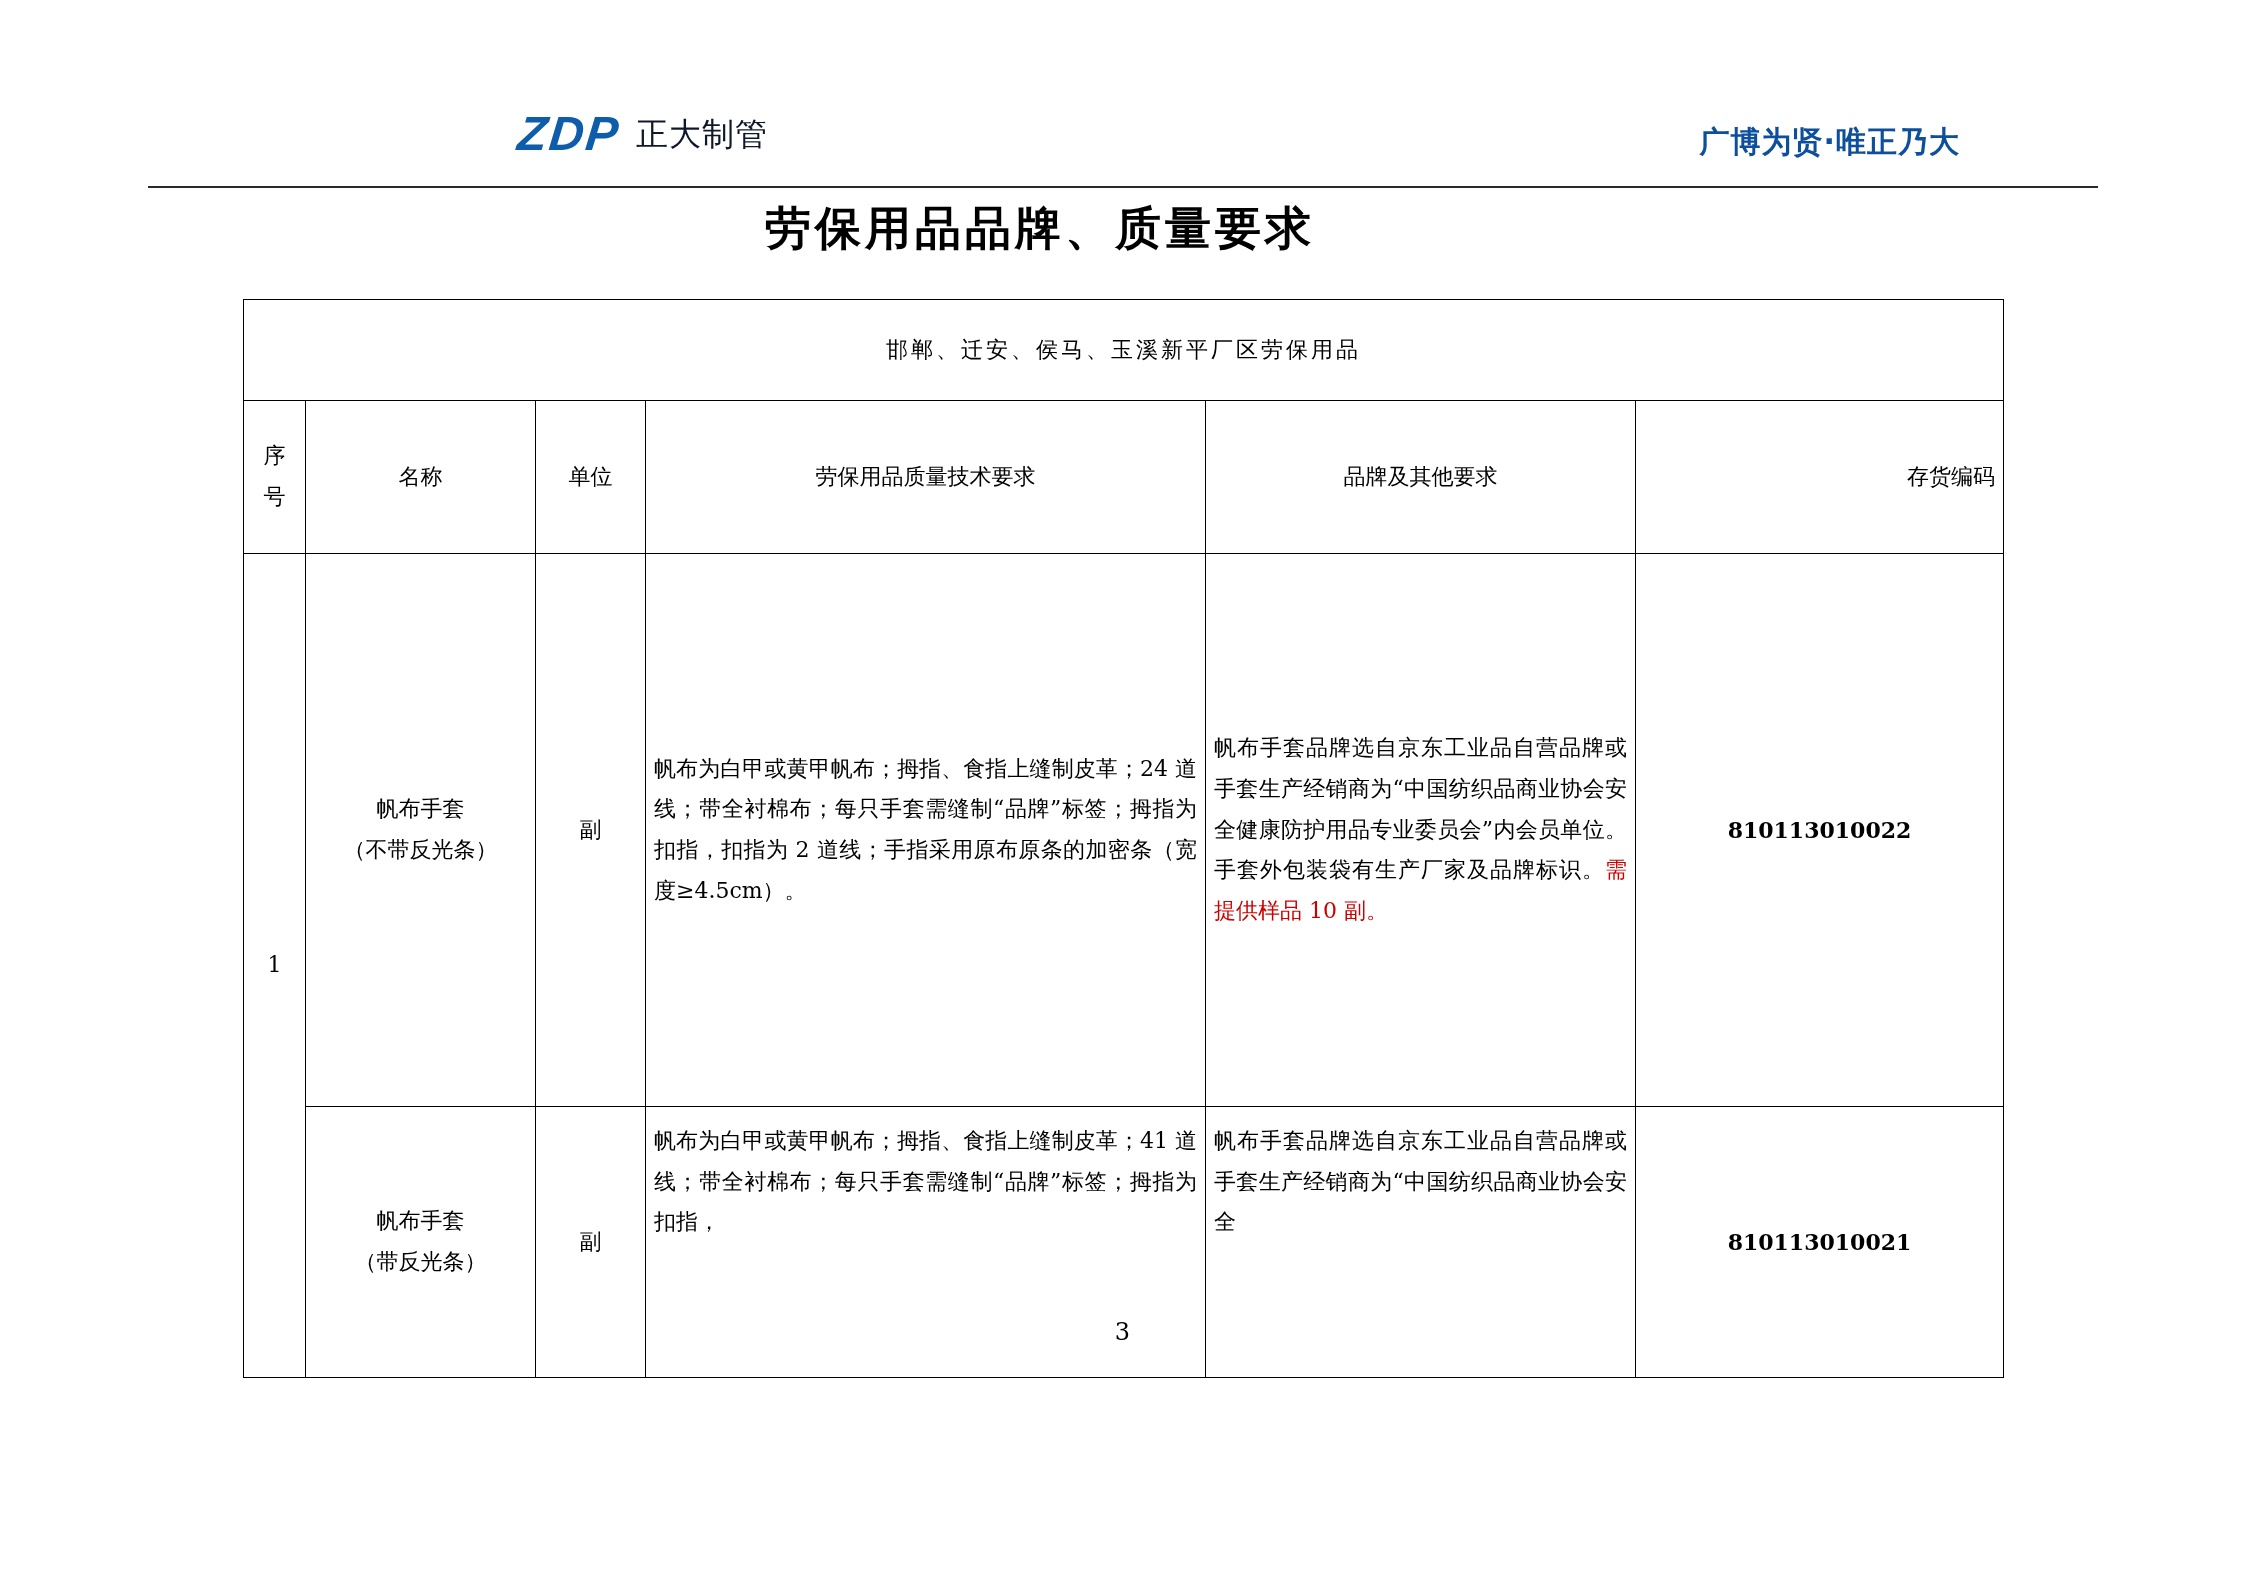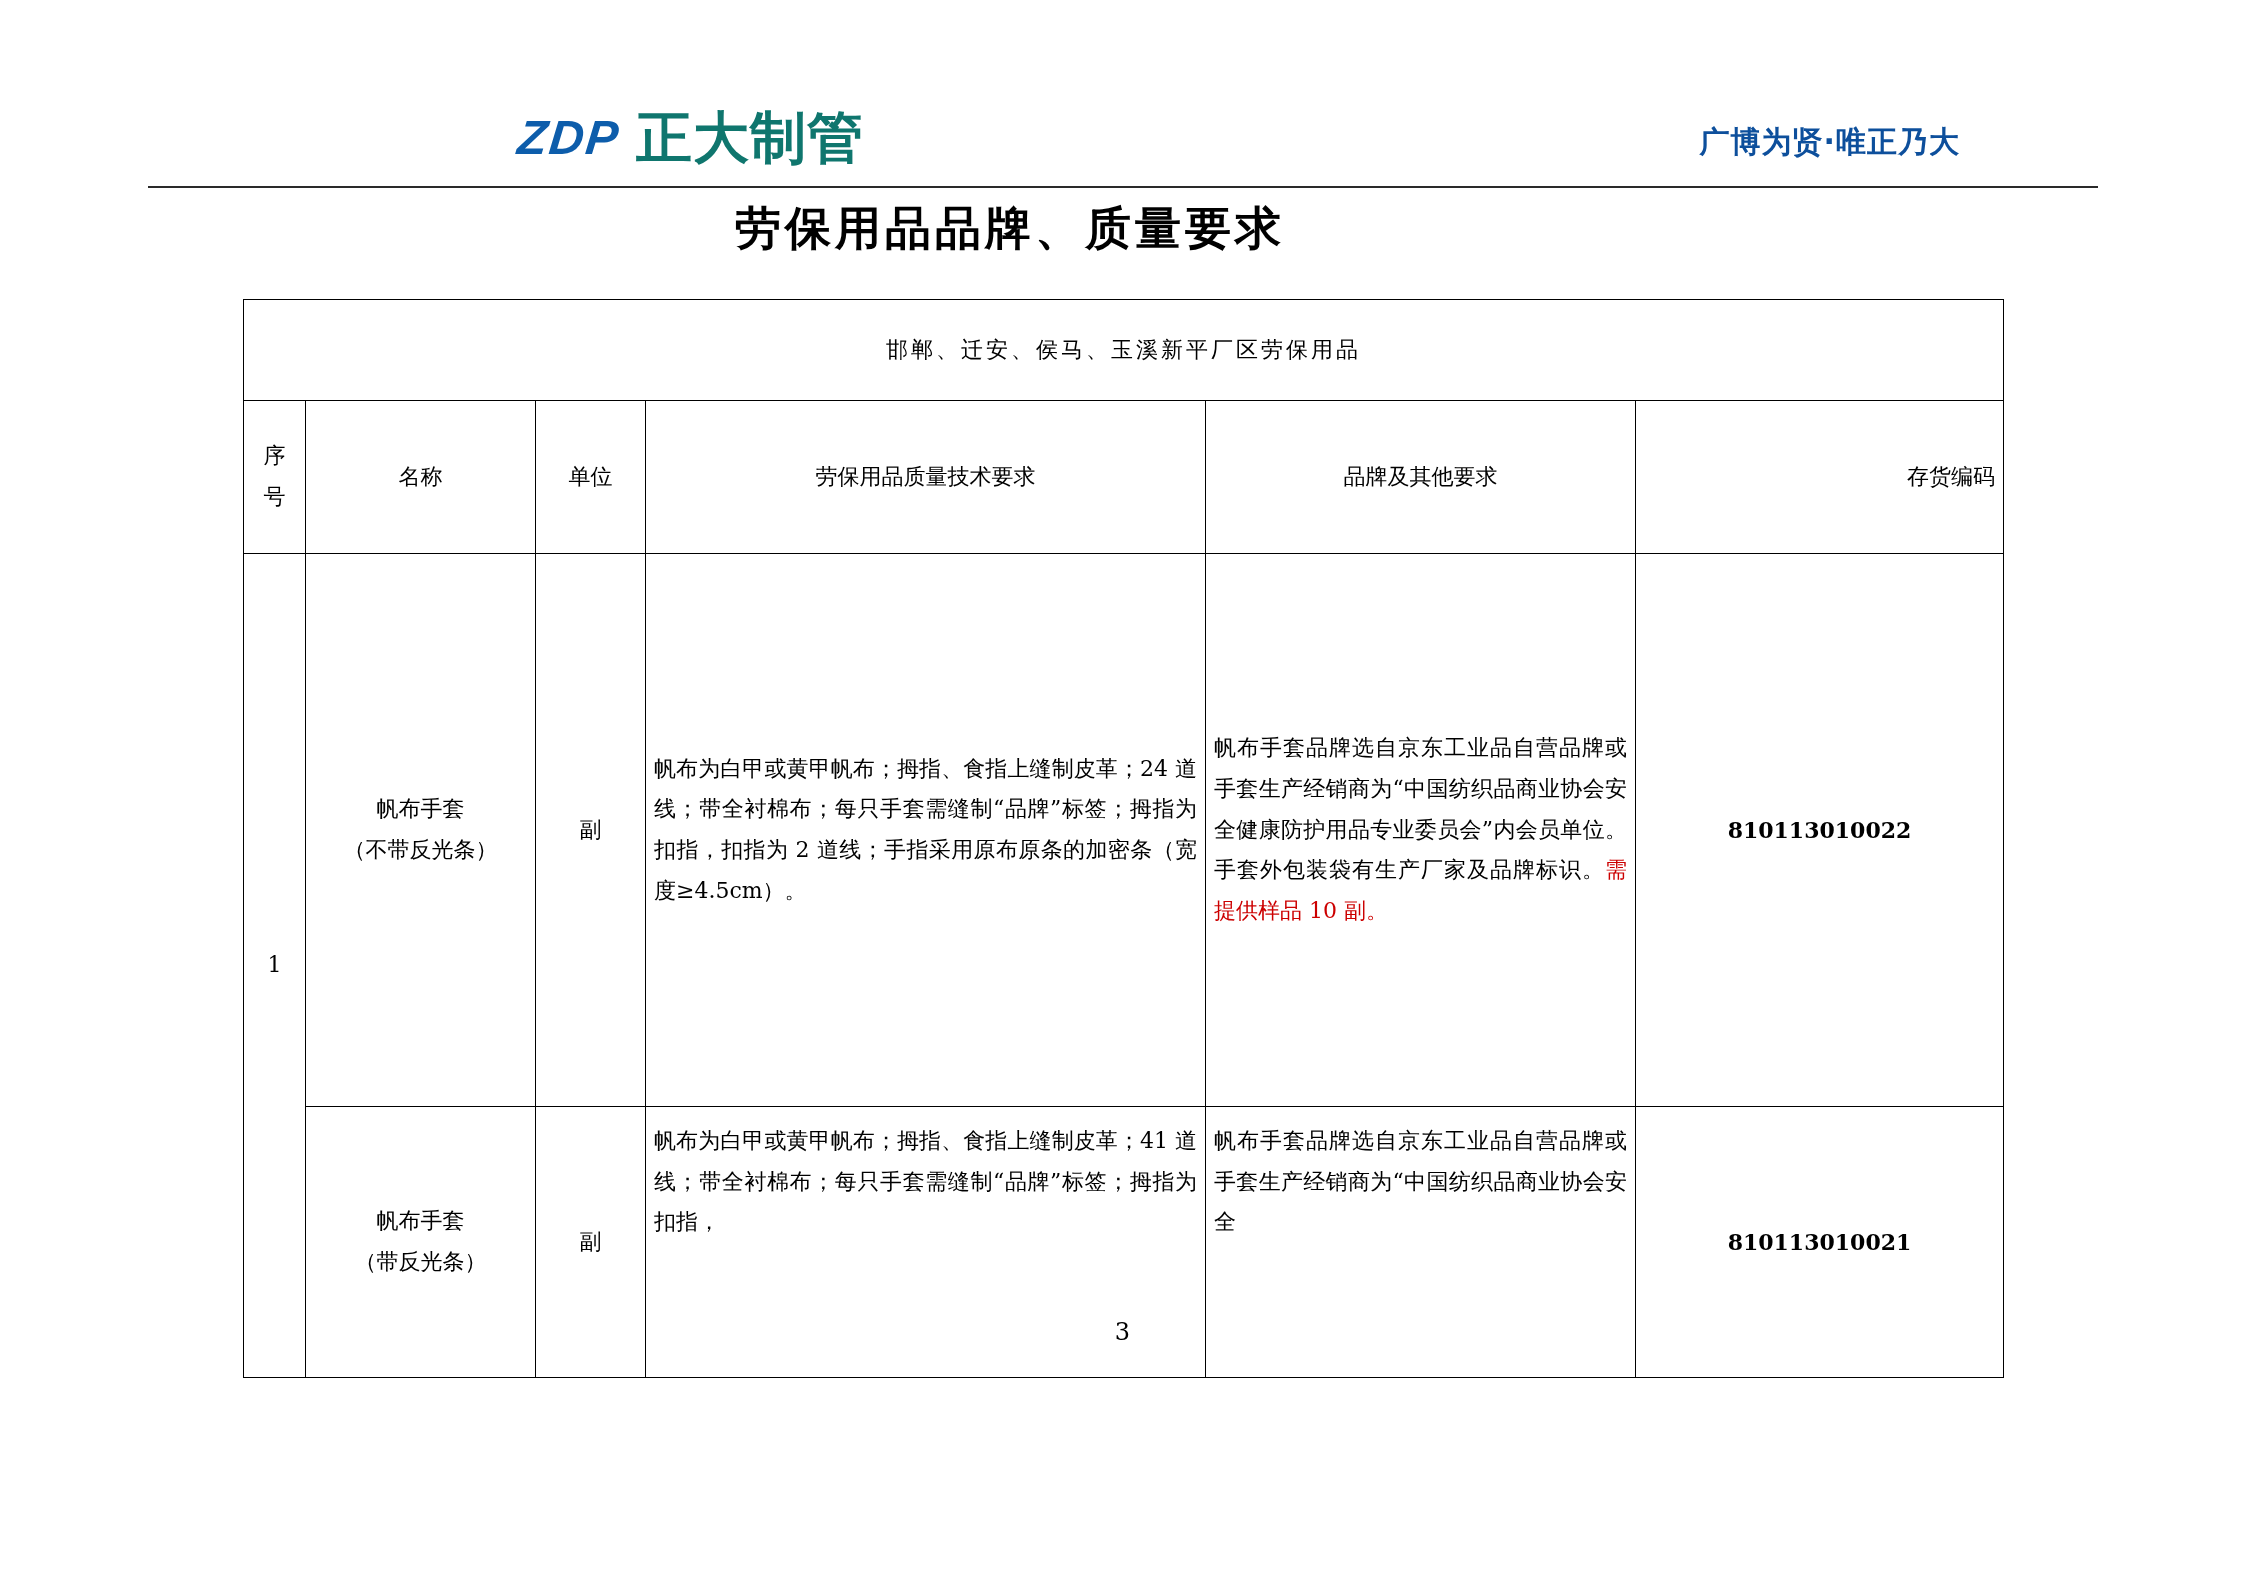--- a/index.html
+++ b/index.html
@@ -41,23 +41,23 @@
     font-weight: bold;
     font-style: italic;
     font-size: 48px;
     letter-spacing: 2px;
     color: #0d5dab;
     line-height: 1;
     transform: skewX(-6deg);
   }
   .logo-cn {
     font-family: "DejaVu Sans", "Liberation Sans", sans-serif;
-    font-weight: bold;
-    font-size: 56px;
-    color: #0f766e;
+    font-weight: normal;
+    font-size: 32px;
+    color: #0f172a;
     margin-left: 16px;
     line-height: 1;
     letter-spacing: 1px;
   }
   .slogan {
     position: absolute;
     right: 138px;
     top: 22px;
     font-family: "DejaVu Sans", "Liberation Sans", sans-serif;
     font-weight: bold;
@@ -79,20 +79,21 @@
   .doc-title {
     position: absolute;
     left: 0;
     top: 198px;
     width: 2020px;
     text-align: center;
     font-family: "DejaVu Serif", "Liberation Serif", serif;
     font-weight: bold;
     font-size: 46px;
     letter-spacing: 4px;
+    padding-left: 30px;
   }
 
   
   .tbl-wrap {
     position: absolute;
     left: 243px;
     top: 268px;
     width: 1760px;
     margin-top: 31px;
   }

